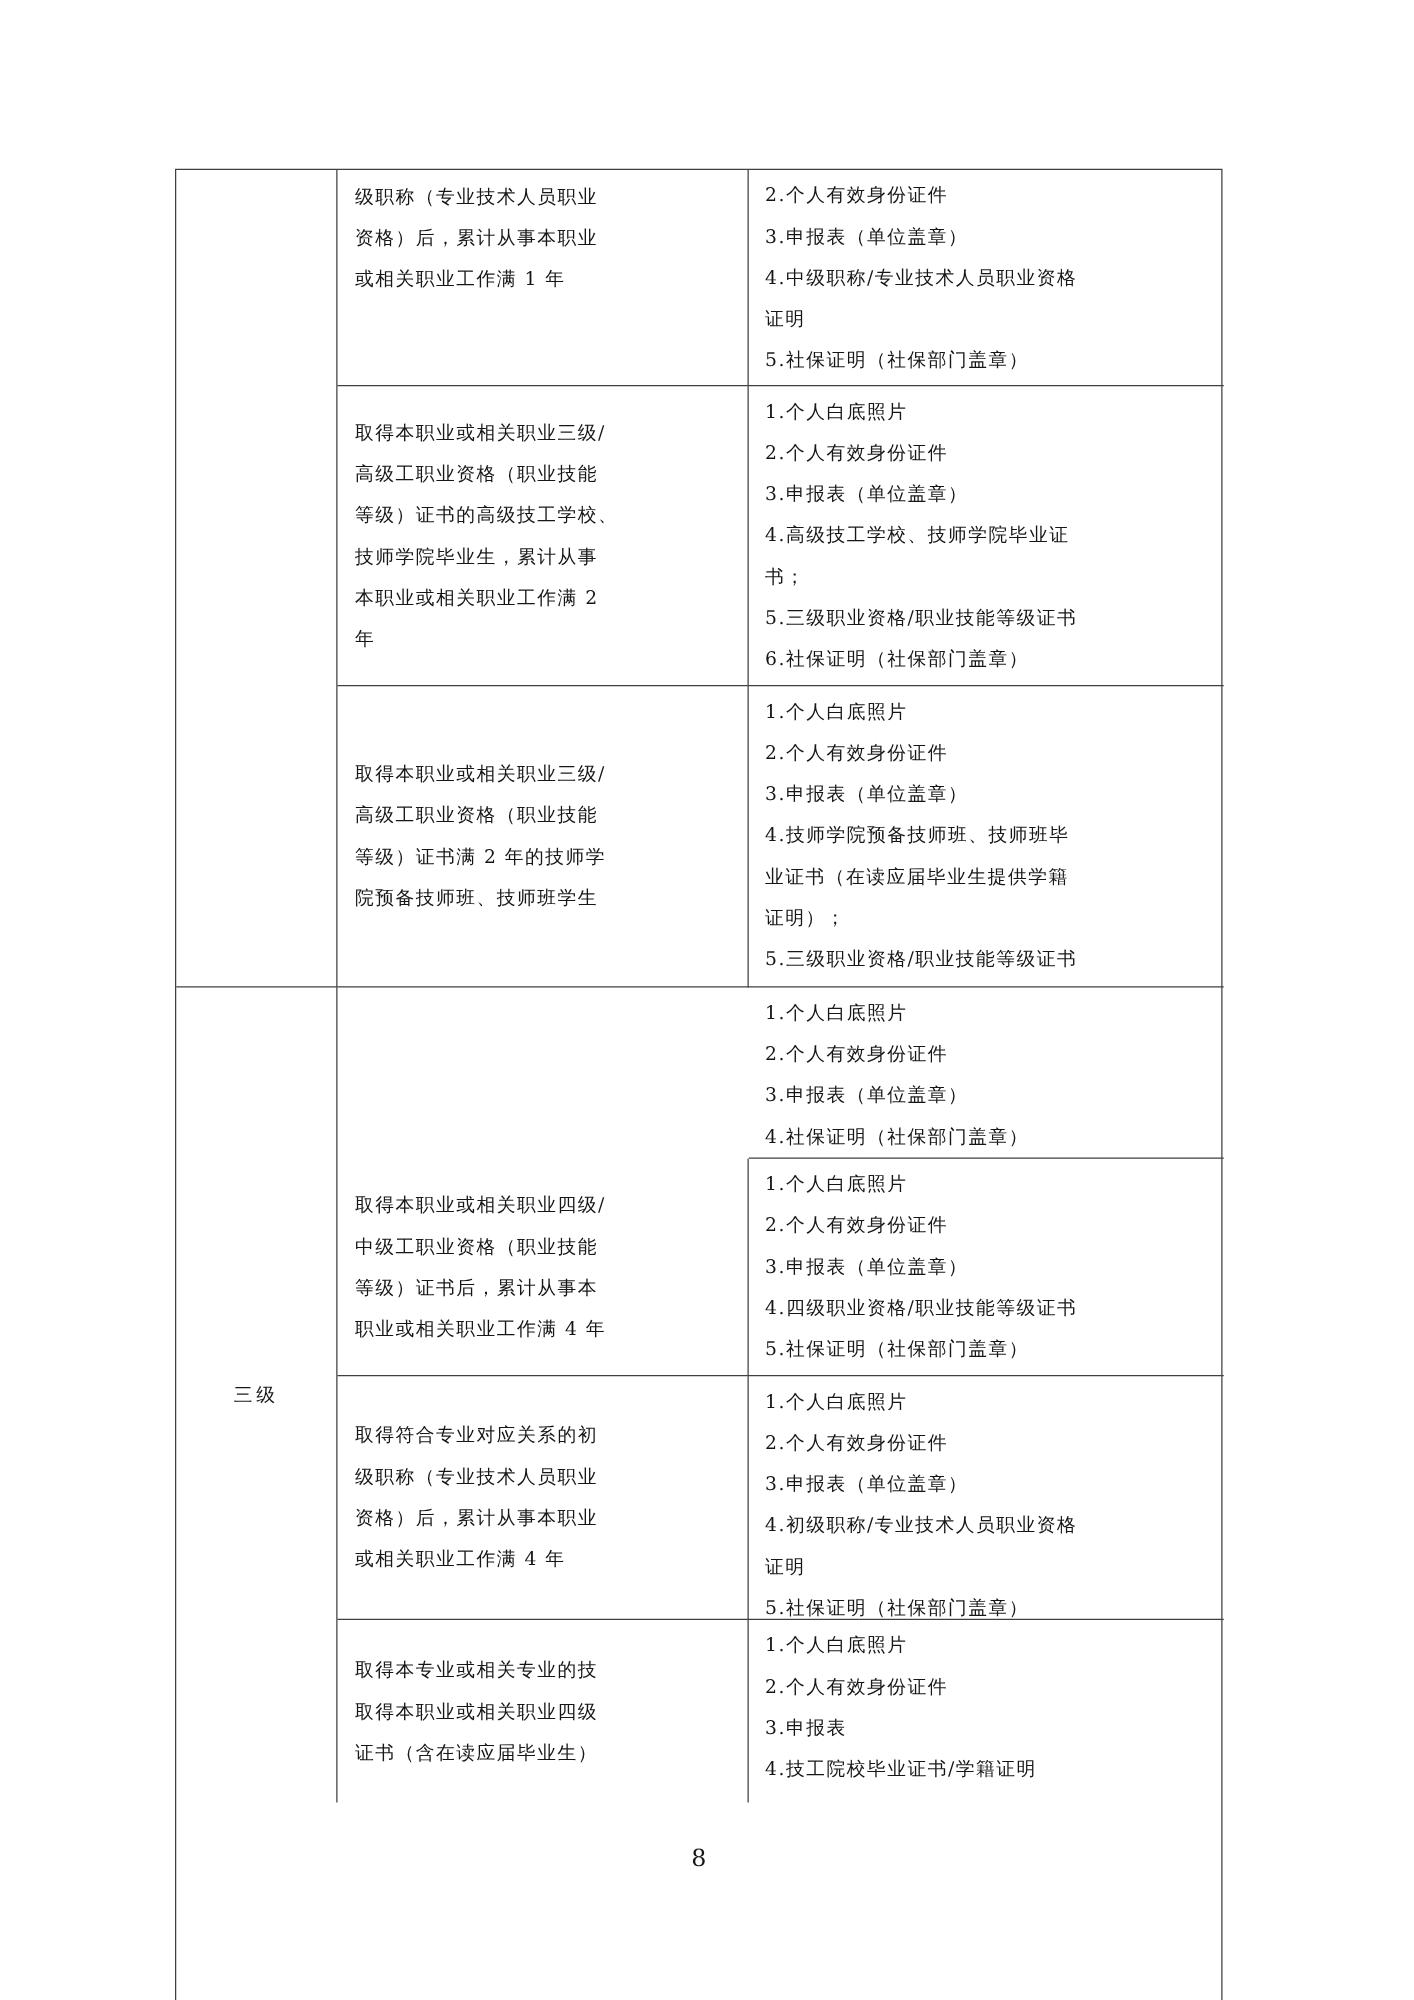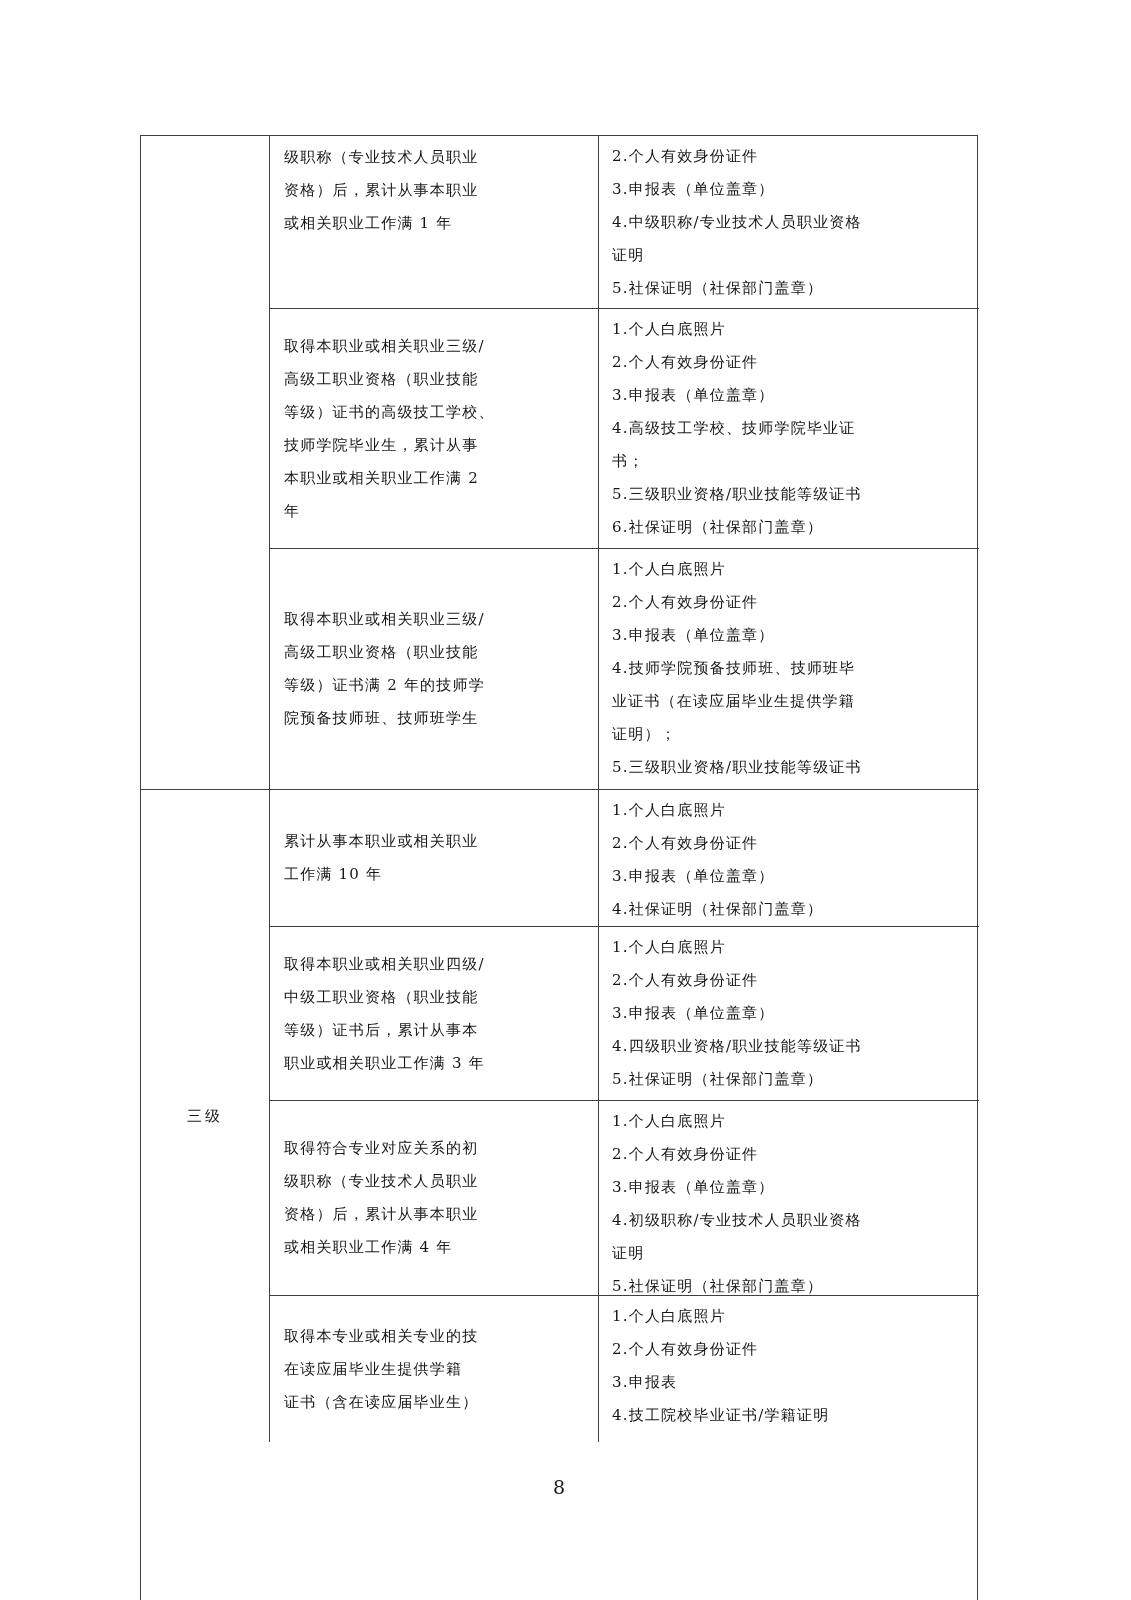--- a/index.html
+++ b/index.html
@@ -108,50 +108,48 @@
     <div class="cell materials-cell b-b" style="grid-column:3;grid-row:3;">1.个人白底照片
 2.个人有效身份证件
 3.申报表（单位盖章）
 4.技师学院预备技师班、技师班毕
 业证书（在读应届毕业生提供学籍
 证明）；
 5.三级职业资格/职业技能等级证书</div>
 
     <div class="cell level-cell b-r" style="grid-column:1;grid-row:4 / span 4;">三级</div>
 
-    <div class="cell condition-cell b-r b-b" style="grid-column:2;grid-row:4;">累计从事本职业或相关职业
-工作满 10 年</div>
     <div class="cell materials-cell b-b" style="grid-column:3;grid-row:4;">1.个人白底照片
 2.个人有效身份证件
 3.申报表（单位盖章）
 4.社保证明（社保部门盖章）</div>
 
     <div class="cell condition-cell b-r b-b" style="grid-column:2;grid-row:5;">取得本职业或相关职业四级/
 中级工职业资格（职业技能
 等级）证书后，累计从事本
-职业或相关职业工作满 3 年</div>
+职业或相关职业工作满 4 年</div>
     <div class="cell materials-cell b-b" style="grid-column:3;grid-row:5;">1.个人白底照片
 2.个人有效身份证件
 3.申报表（单位盖章）
 4.四级职业资格/职业技能等级证书
 5.社保证明（社保部门盖章）</div>
 
     <div class="cell condition-cell b-r b-b" style="grid-column:2;grid-row:6;">取得符合专业对应关系的初
 级职称（专业技术人员职业
 资格）后，累计从事本职业
 或相关职业工作满 4 年</div>
     <div class="cell materials-cell b-b" style="grid-column:3;grid-row:6;">1.个人白底照片
 2.个人有效身份证件
 3.申报表（单位盖章）
 4.初级职称/专业技术人员职业资格
 证明
 5.社保证明（社保部门盖章）</div>
 
     <div class="cell condition-cell b-r" style="grid-column:2;grid-row:7;">取得本专业或相关专业的技
-在读应届毕业生提供学籍
+取得本职业或相关职业四级
 证书（含在读应届毕业生）</div>
     <div class="cell materials-cell" style="grid-column:3;grid-row:7;">1.个人白底照片
 2.个人有效身份证件
 3.申报表
 4.技工院校毕业证书/学籍证明</div>
 
   </div>
 
   <div class="page-number">8</div>
 

